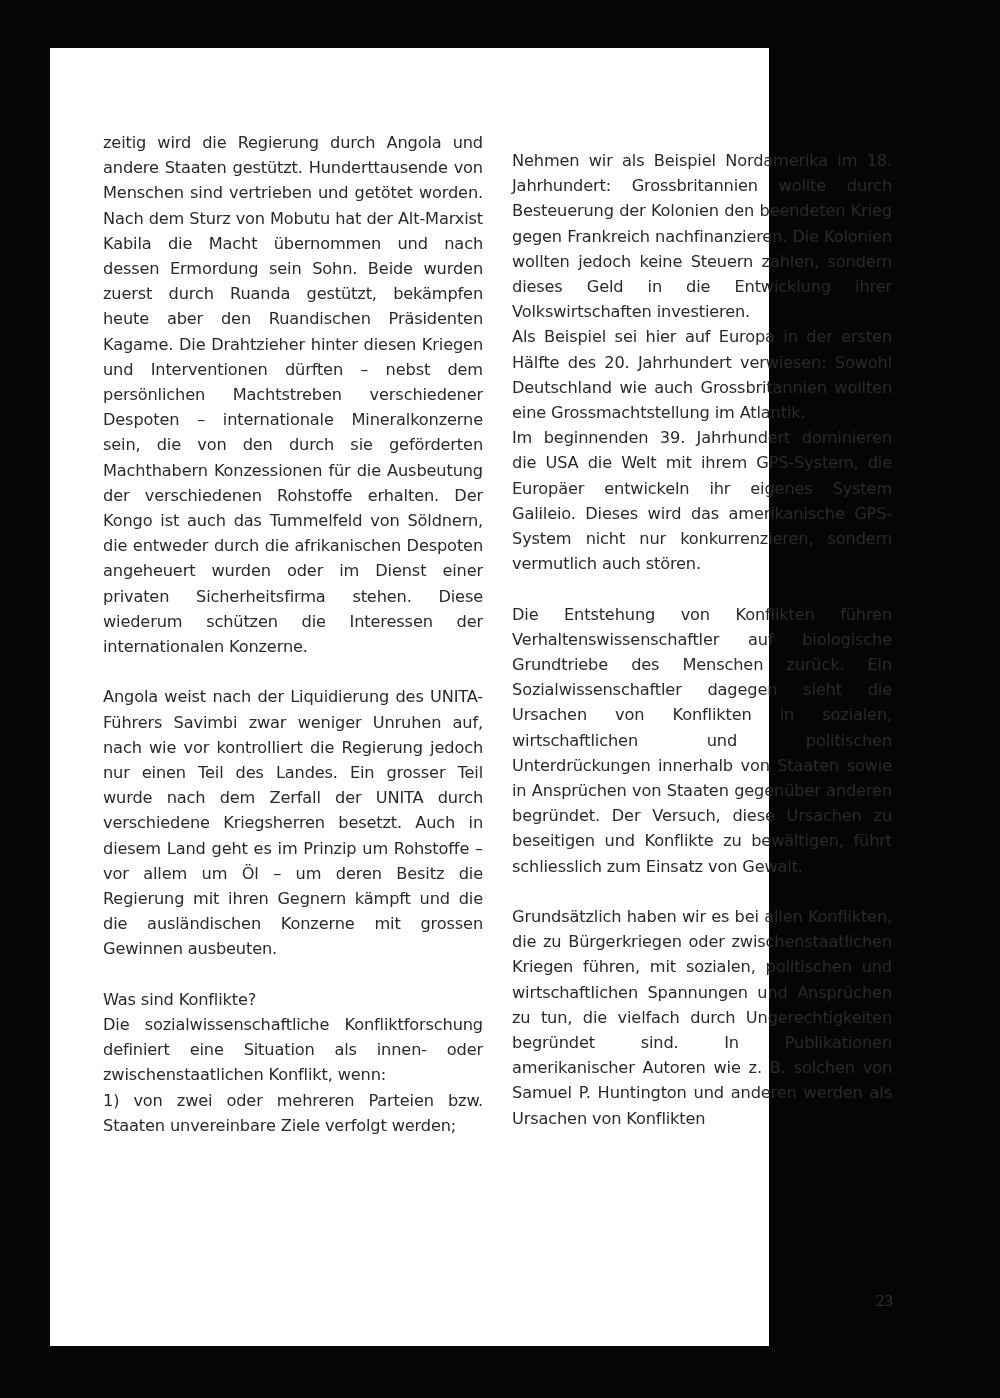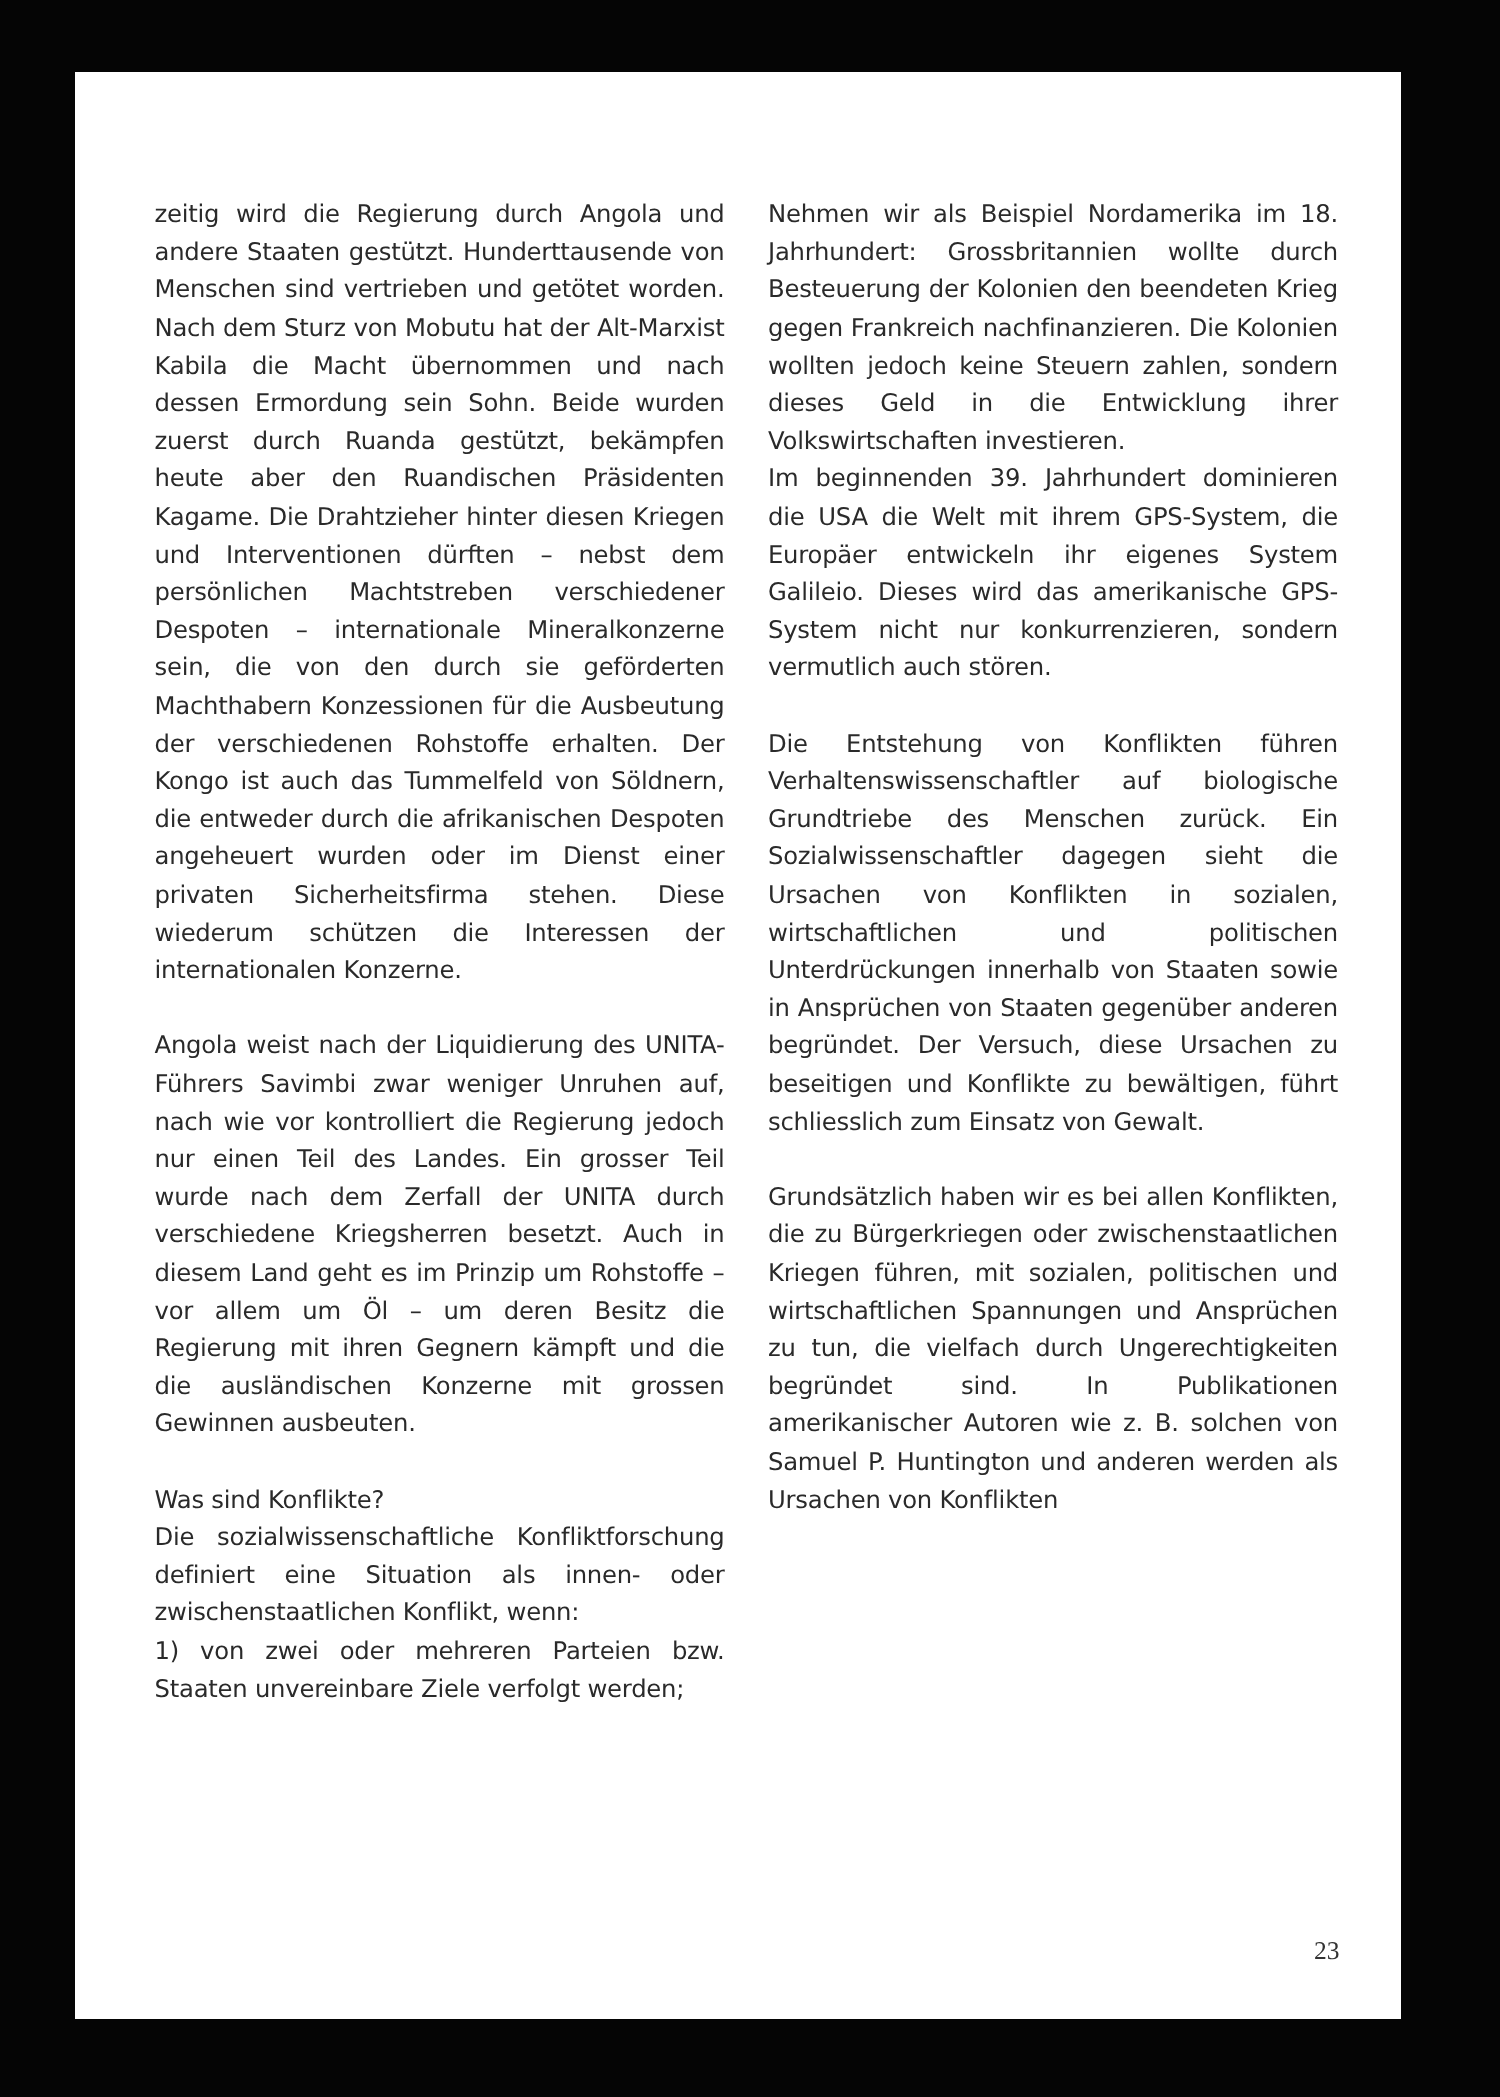--- a/index.html
+++ b/index.html
@@ -5,35 +5,35 @@
   html, body { margin: 0; padding: 0; }
   body {
     width: 1000px; height: 1398px;
     background: #050505;
     position: relative; overflow: hidden;
     font-family: "DejaVu Sans", sans-serif;
   }
   .page {
     position: absolute;
     left: 50px; top: 48px;
-    width: 884px; height: 1298px;
+    width: 719px; height: 1298px;
     background: #ffffff;
   }
   .col {
     position: absolute;
     top: 82px;
     width: 380px;
     color: #2a2a2a;
     font-size: 16.2px;
     line-height: 25.2px;
     text-align: justify;
     letter-spacing: -0.15px;
   }
   .col.left { left: 53px; }
-  .col.right { left: 462px; }
+  .col.right { left: 462px; margin-top: 18px; }
   .col p { margin: 0; }
   .col p.gap { margin-top: 25.2px; }
   .page-number {
     position: absolute;
     left: 826px; top: 1243px;
     font-family: "Liberation Serif", serif;
     font-size: 17px;
     color: #333;
   }
 </style>
@@ -44,19 +44,20 @@
   <div class="col left">
     <p>zeitig wird die Regierung durch Angola und andere Staaten gestützt. Hunderttausende von Menschen sind vertrieben und getötet worden. Nach dem Sturz von Mobutu hat der Alt-Marxist Kabila die Macht übernommen und nach dessen Ermordung sein Sohn. Beide wurden zuerst durch Ruanda gestützt, bekämpfen heute aber den Ruandischen Präsidenten Kagame. Die Drahtzieher hinter diesen Kriegen und Interventionen dürften – nebst dem persönlichen Machtstreben verschiedener Despoten – internationale Mineralkonzerne sein, die von den durch sie geförderten Machthabern Konzessionen für die Ausbeutung der verschiedenen Rohstoffe erhalten. Der Kongo ist auch das Tummelfeld von Söldnern, die entweder durch die afrikanischen Despoten angeheuert wurden oder im Dienst einer privaten Sicherheitsfirma stehen. Diese wiederum schützen die Interessen der internationalen Konzerne.</p>
     <p class="gap">Angola weist nach der Liquidierung des UNITA-Führers Savimbi zwar weniger Unruhen auf, nach wie vor kontrolliert die Regierung jedoch nur einen Teil des Landes. Ein grosser Teil wurde nach dem Zerfall der UNITA durch verschiedene Kriegsherren besetzt. Auch in diesem Land geht es im Prinzip um Rohstoffe – vor allem um Öl – um deren Besitz die Regierung mit ihren Gegnern kämpft und die die ausländischen Konzerne mit grossen Gewinnen ausbeuten.</p>
     <p class="gap">Was sind Konflikte?</p>
     <p>Die sozialwissenschaftliche Konfliktforschung definiert eine Situation als innen- oder zwischenstaatlichen Konflikt, wenn:</p>
     <p>1) von zwei oder mehreren Parteien bzw. Staaten unvereinbare Ziele verfolgt werden;</p>
   </div>
 
   <div class="col right">
     <p>Nehmen wir als Beispiel Nordamerika im 18. Jahrhundert: Grossbritannien wollte durch Besteuerung der Kolonien den beendeten Krieg gegen Frankreich nachfinanzieren. Die Kolonien wollten jedoch keine Steuern zahlen, sondern dieses Geld in die Entwicklung ihrer Volkswirtschaften investieren.</p>
+    <p>Als Beispiel sei hier auf Europa in der ersten Hälfte des 20. Jahrhundert verwiesen: Sowohl Deutschland wie auch Grossbritannien wollten eine Grossmachtstellung im Atlantik.</p>
     <p>Im beginnenden 39. Jahrhundert dominieren die USA die Welt mit ihrem GPS-System, die Europäer entwickeln ihr eigenes System Galileio. Dieses wird das amerikanische GPS-System nicht nur konkurrenzieren, sondern vermutlich auch stören.</p>
     <p class="gap">Die Entstehung von Konflikten führen Verhaltenswissenschaftler auf biologische Grundtriebe des Menschen zurück. Ein Sozialwissenschaftler dagegen sieht die Ursachen von Konflikten in sozialen, wirtschaftlichen und politischen Unterdrückungen innerhalb von Staaten sowie in Ansprüchen von Staaten gegenüber anderen begründet. Der Versuch, diese Ursachen zu beseitigen und Konflikte zu bewältigen, führt schliesslich zum Einsatz von Gewalt.</p>
     <p class="gap">Grundsätzlich haben wir es bei allen Konflikten, die zu Bürgerkriegen oder zwischenstaatlichen Kriegen führen, mit sozialen, politischen und wirtschaftlichen Spannungen und Ansprüchen zu tun, die vielfach durch Ungerechtigkeiten begründet sind. In Publikationen amerikanischer Autoren wie z. B. solchen von Samuel P. Huntington und anderen werden als Ursachen von Konflikten</p>
   </div>
 
   <div class="page-number">23</div>
 </div>
 
 </body></html>

